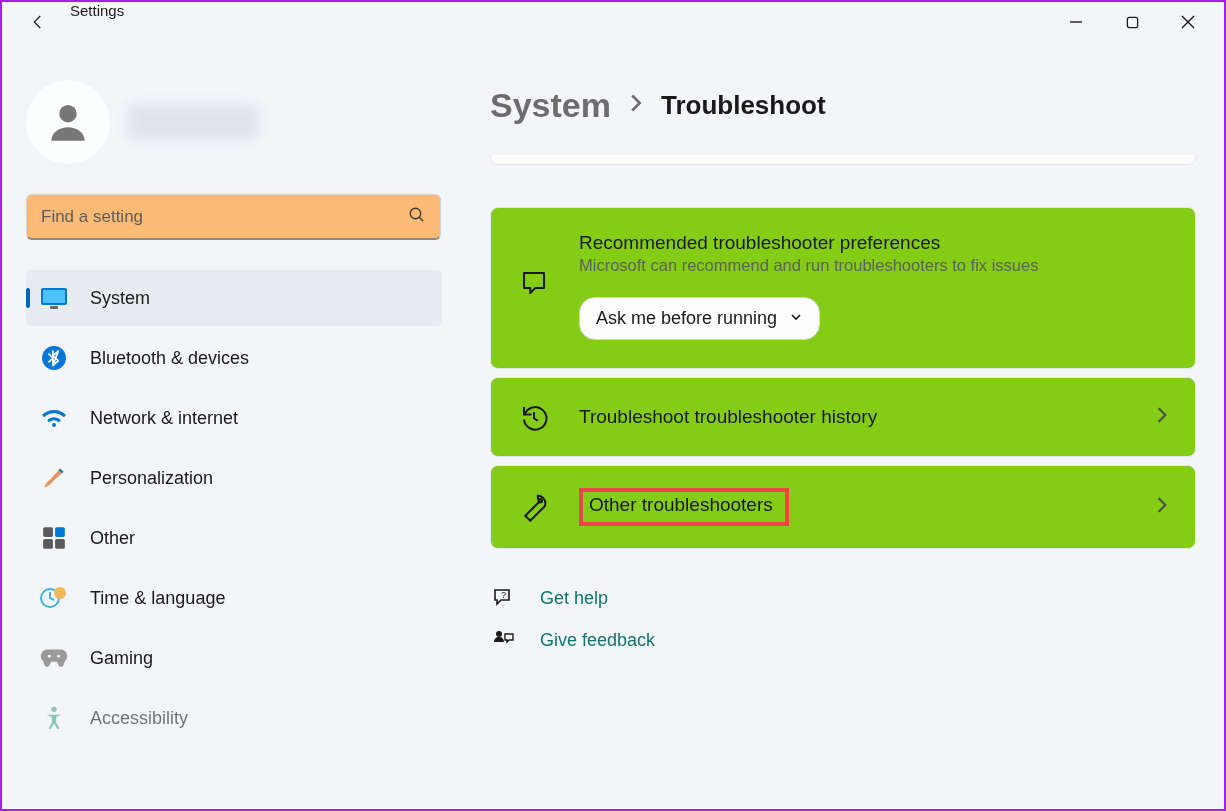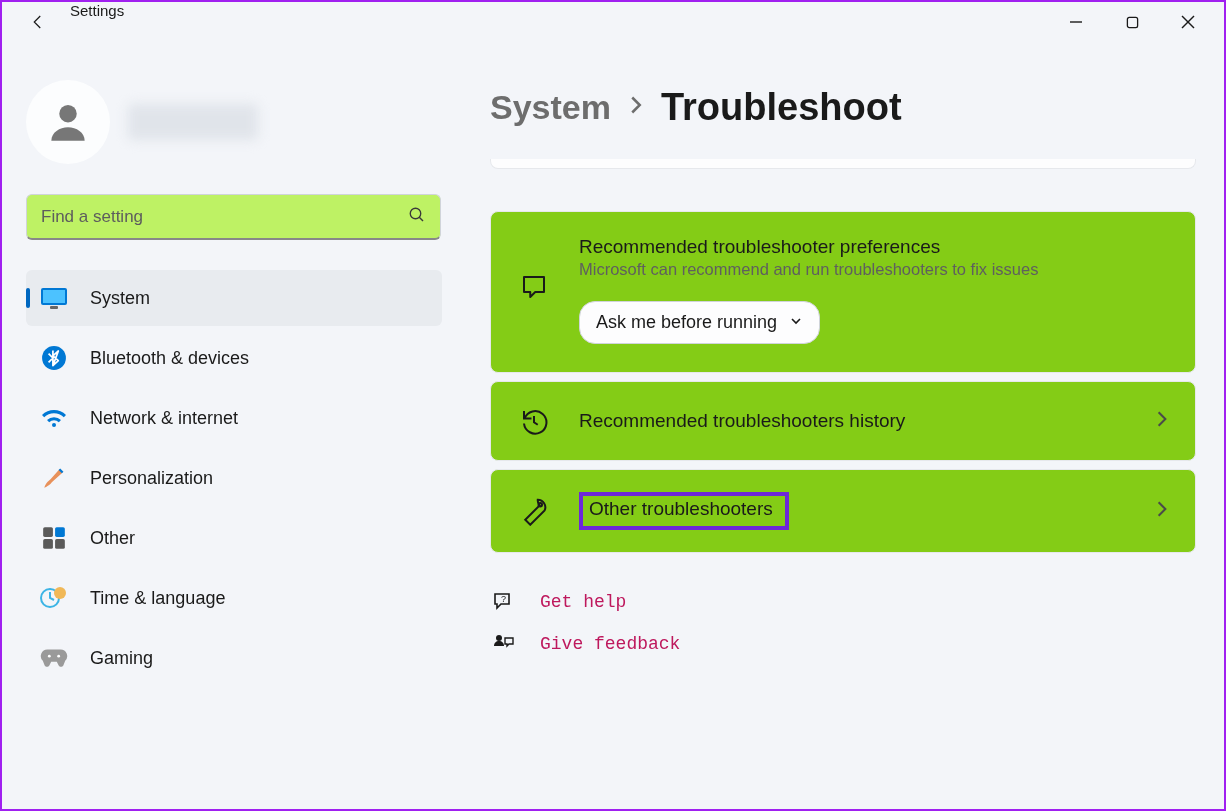--- a/index.html
+++ b/index.html
@@ -63,21 +63,21 @@
   .avatar svg { width: 50px; height: 50px; fill: #777; }
   .profile-name-blur {
     width: 130px; height: 36px;
     background: #e0e4ea;
     filter: blur(6px);
     border-radius: 4px;
   }
   .search-box {
     width: 415px;
     height: 46px;
-    background: #bef264;
+    background: #fdba74;
     border: 1px solid #d0d4da;
     border-bottom: 2px solid #888;
     border-radius: 6px;
     display: flex;
     align-items: center;
     padding: 0 14px;
     margin-bottom: 30px;
   }
   .search-box input {
     flex: 1;
@@ -121,21 +121,21 @@
     overflow-y: auto;
   }
   .breadcrumb {
     display: flex;
     align-items: center;
     gap: 18px;
     margin-bottom: 30px;
   }
   .bc-parent { font-size: 34px; font-weight: 600; color: #6d6d6d; cursor: pointer; }
   .bc-sep { font-size: 22px; color: #6d6d6d; }
-  .bc-current { font-size: 38px; font-weight: 600; color: #1a1a1a; }
+  .bc-current { font-size: 26px; font-weight: 600; color: #1a1a1a; }
   .panel-stub {
     height: 10px;
     border: 1px solid #e6e8ec;
     border-top:none;
     border-radius: 0 0 8px 8px;
     background: #fdfdfe;
     margin-bottom: 42px;
   }
   .section-label { font-size: 18px; font-weight: 600; margin-bottom: 14px; }
   .card {
@@ -162,34 +162,34 @@
     border: 1px solid #d0d4da;
     border-radius: 16px;
     background: #fdfdfe;
     padding: 10px 16px;
     margin-top: 22px;
     font-size: 18px;
     cursor: pointer;
   }
   .chevron-right { margin-left: auto; }
   .highlight-box {
-    border: 4px solid #6d28d9;
+    border: 4px solid #ef4444;
     padding: 2px 12px 6px 6px;
     display: inline-block;
   }
   .foot-links { margin-top: 36px; }
   .foot-link {
     display: flex;
     align-items: center;
     gap: 24px;
     font-size: 18px;
     margin-bottom: 16px;
     cursor: pointer;
   }
-  .foot-link a { color: #be185d; text-decoration: none; font-family: Liberation Mono, monospace; }
+  .foot-link a { color: #0f766e; text-decoration: none; }
   .foot-icon { width: 26px; height: 26px; display:flex; align-items:center; justify-content:center; }
 </style>
 </head>
 <body>
 
 <div class="titlebar">
   <div class="back-btn">
     <svg width="18" height="18" viewBox="0 0 24 24" fill="none" stroke="#1a1a1a" stroke-width="1.6">
         <path d="M15 4l-8 8 8 8"></path>
       </svg>
@@ -301,20 +301,29 @@
       <li class="nav-item">
         <span class="nav-icon">
           <svg width="30" height="22" viewBox="0 0 30 22" fill="#9a9a9a">
               <path d="M8 2h14a7 7 0 015 12l-2 5c-1 2-4 2-5 0l-2-4h-6l-2 4c-1 2-4 2-5 0l-2-5A7 7 0 018 2z"></path>
               <circle cx="10" cy="9" r="1.5" fill="#fff"></circle>
               <circle cx="20" cy="9" r="1.5" fill="#fff"></circle>
             </svg>
         </span>
         <span>Gaming</span>
       </li>
+      <li class="nav-item" style="opacity:.6">
+        <span class="nav-icon">
+          <svg width="26" height="26" viewBox="0 0 24 24" fill="#4a8"> 
+              <circle cx="12" cy="4" r="2.5"></circle>
+              <path d="M5 9h14l-5 2v5l3 6h-2l-3-5-3 5H7l3-6v-5z"></path>
+            </svg>
+        </span>
+        <span>Accessibility</span>
+      </li>
     </ul>
   </div>
 
   <div class="content">
     <div class="breadcrumb">
       <span class="bc-parent">System</span>
       <span class="bc-sep">
         <svg width="14" height="20" viewBox="0 0 10 16" fill="none" stroke="#6d6d6d" stroke-width="2">
             <path d="M2 2l6 6-6 6"></path>
           </svg>
@@ -347,21 +356,21 @@
 
     <div class="card">
       <div class="card-icon">
         <svg width="30" height="30" viewBox="0 0 24 24" fill="none" stroke="#1a1a1a" stroke-width="1.6">
             <path d="M4 4v6h6"></path>
             <path d="M4.5 10A9 9 0 1 1 4 14"></path>
             <path d="M12 8v5l3 2"></path>
           </svg>
       </div>
       <div class="card-body">
-        <div class="card-title">Recommended troubleshooters history</div>
+        <div class="card-title">Troubleshoot troubleshooter history</div>
       </div>
       <span class="chevron-right">
         <svg width="14" height="18" viewBox="0 0 10 16" fill="none" stroke="#4a4a4a" stroke-width="1.8">
             <path d="M2 2l6 6-6 6"></path>
           </svg>
       </span>
     </div>
 
     <div class="card">
       <div class="card-icon">

